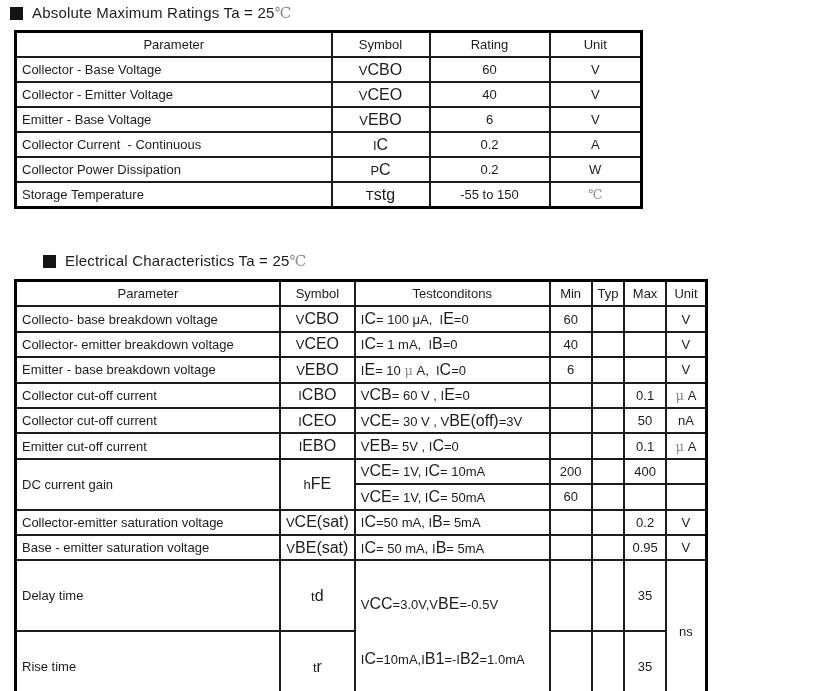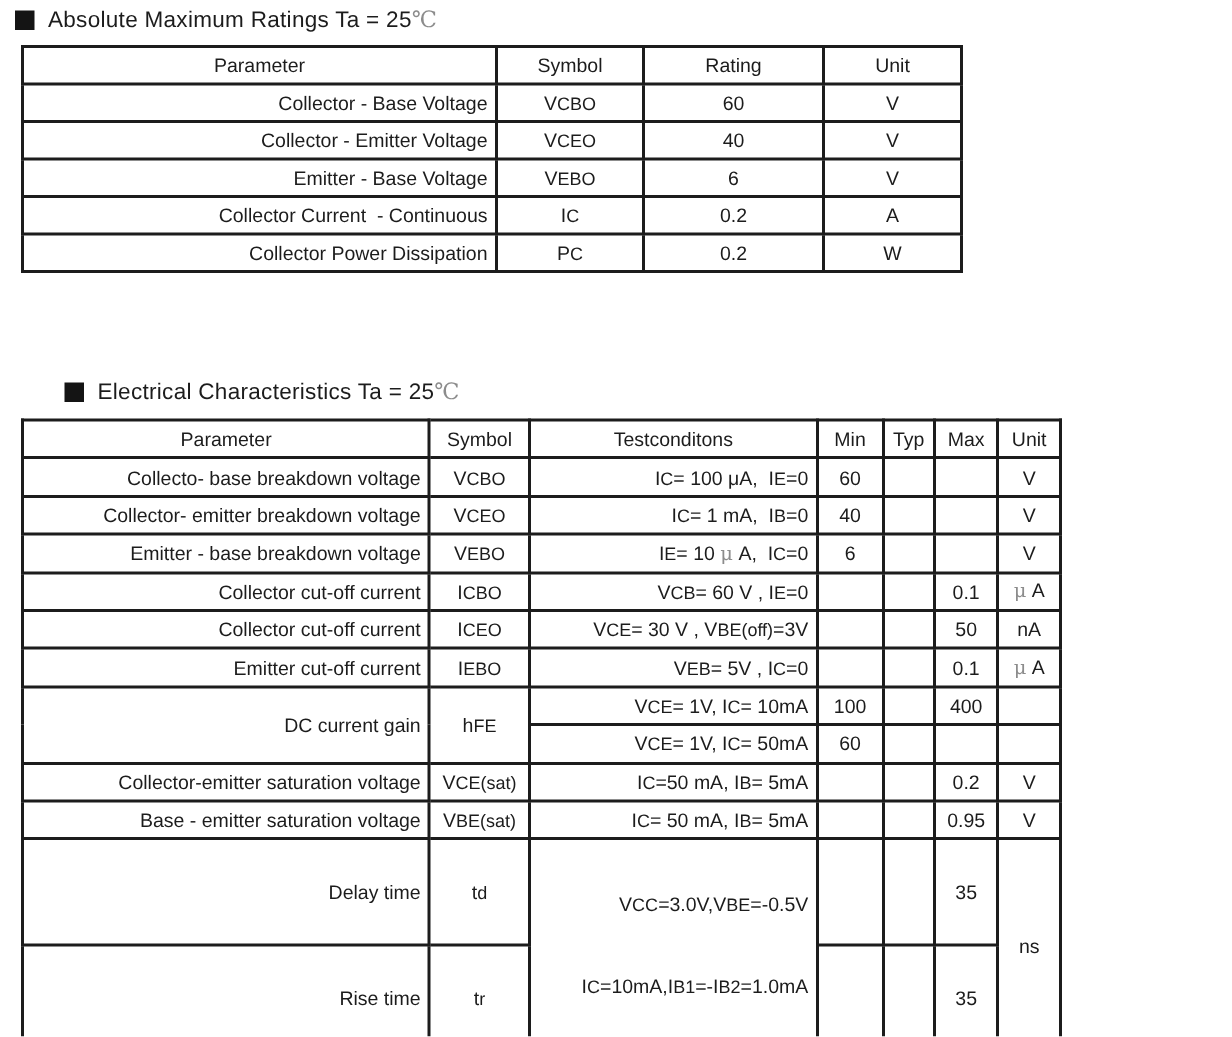--- a/index.html
+++ b/index.html
@@ -2,29 +2,29 @@
 <html><head>
 <meta charset="utf-8">
 <style>
   html,body{margin:0;padding:0;background:#ffffff;}
   .page{position:relative;width:708px;height:691px;background:#ffffff;
         font-family:"Liberation Sans",sans-serif;color:#1c1c1c;overflow:hidden;}
   .title{position:absolute;display:flex;align-items:center;font-size:15px;
          letter-spacing:.2px;white-space:pre;}
   .sq{width:13px;height:13px;background:#141414;display:inline-block;margin-right:9px;flex:0 0 auto;}
   table{position:absolute;border-collapse:collapse;table-layout:fixed;background:#fff;
-        border:1px solid #000000;}
+        border:3px solid #000000;}
   th,td{border:2px solid #1c1c1c;font-size:13px;font-weight:400;padding:0 5px;
         white-space:pre;overflow:hidden;color:#1c1c1c;}
   th{text-align:center;padding:0;}
   #t1 th,#t1 td{height:23px;}
   #t2 th,#t2 td{height:23.4px;}
-  .l{text-align:right;}
+  .l{text-align:left;}
   .c{text-align:center;}
-  .sb{font-size:12px;}
+  .sb{font-size:16px;}
   .gy{color:#8c8c8c;font-family:"DejaVu Serif",serif;}
   .cline{height:25px;line-height:25px;}
 </style>
 </head>
 <body>
 
 <div class="page">
 
   <div class="title" style="left:10px;top:4px;">
     <span class="sq"></span>
@@ -67,20 +67,26 @@
       <td class="l">Collector Current  - Continuous</td>
       <td class="c">I<span class="sb">C</span></td>
       <td class="c">0.2</td>
       <td class="c">A</td>
     </tr>
     <tr>
       <td class="l">Collector Power Dissipation</td>
       <td class="c">P<span class="sb">C</span></td>
       <td class="c">0.2</td>
       <td class="c">W</td>
+    </tr>
+    <tr>
+      <td class="l">Storage Temperature</td>
+      <td class="c">T<span class="sb">stg</span></td>
+      <td class="c">-55 to 150</td>
+      <td class="c"><span class="gy">℃</span></td>
     </tr>
   </tbody>
     </table>
 
   <div class="title" style="left:10px;top:252px;padding-left:33px;">
     <span class="sq"></span>
     <span>Electrical Characteristics Ta = 25<span class="gy">℃</span></span>
   </div>
 
   <table id="t2" style="left:14px;top:279px;">
@@ -156,21 +162,21 @@
       <td class="c"></td>
       <td class="c"></td>
       <td class="c">0.1</td>
       <td class="c"><span class="gy">μ</span> A</td>
     </tr>
 
     <tr>
       <td class="l" rowspan="2">DC current gain</td>
       <td class="c" rowspan="2">h<span class="sb">FE</span></td>
       <td class="l">V<span class="sb">CE</span>= 1V, I<span class="sb">C</span>= 10mA</td>
-      <td class="c">100</td>
+      <td class="c">200</td>
       <td class="c"></td>
       <td class="c">400</td>
       <td class="c"></td>
     </tr>
     <tr>
       <td class="l">V<span class="sb">CE</span>= 1V, I<span class="sb">C</span>= 50mA</td>
       <td class="c">60</td>
       <td class="c"></td>
       <td class="c"></td>
       <td class="c"></td>

